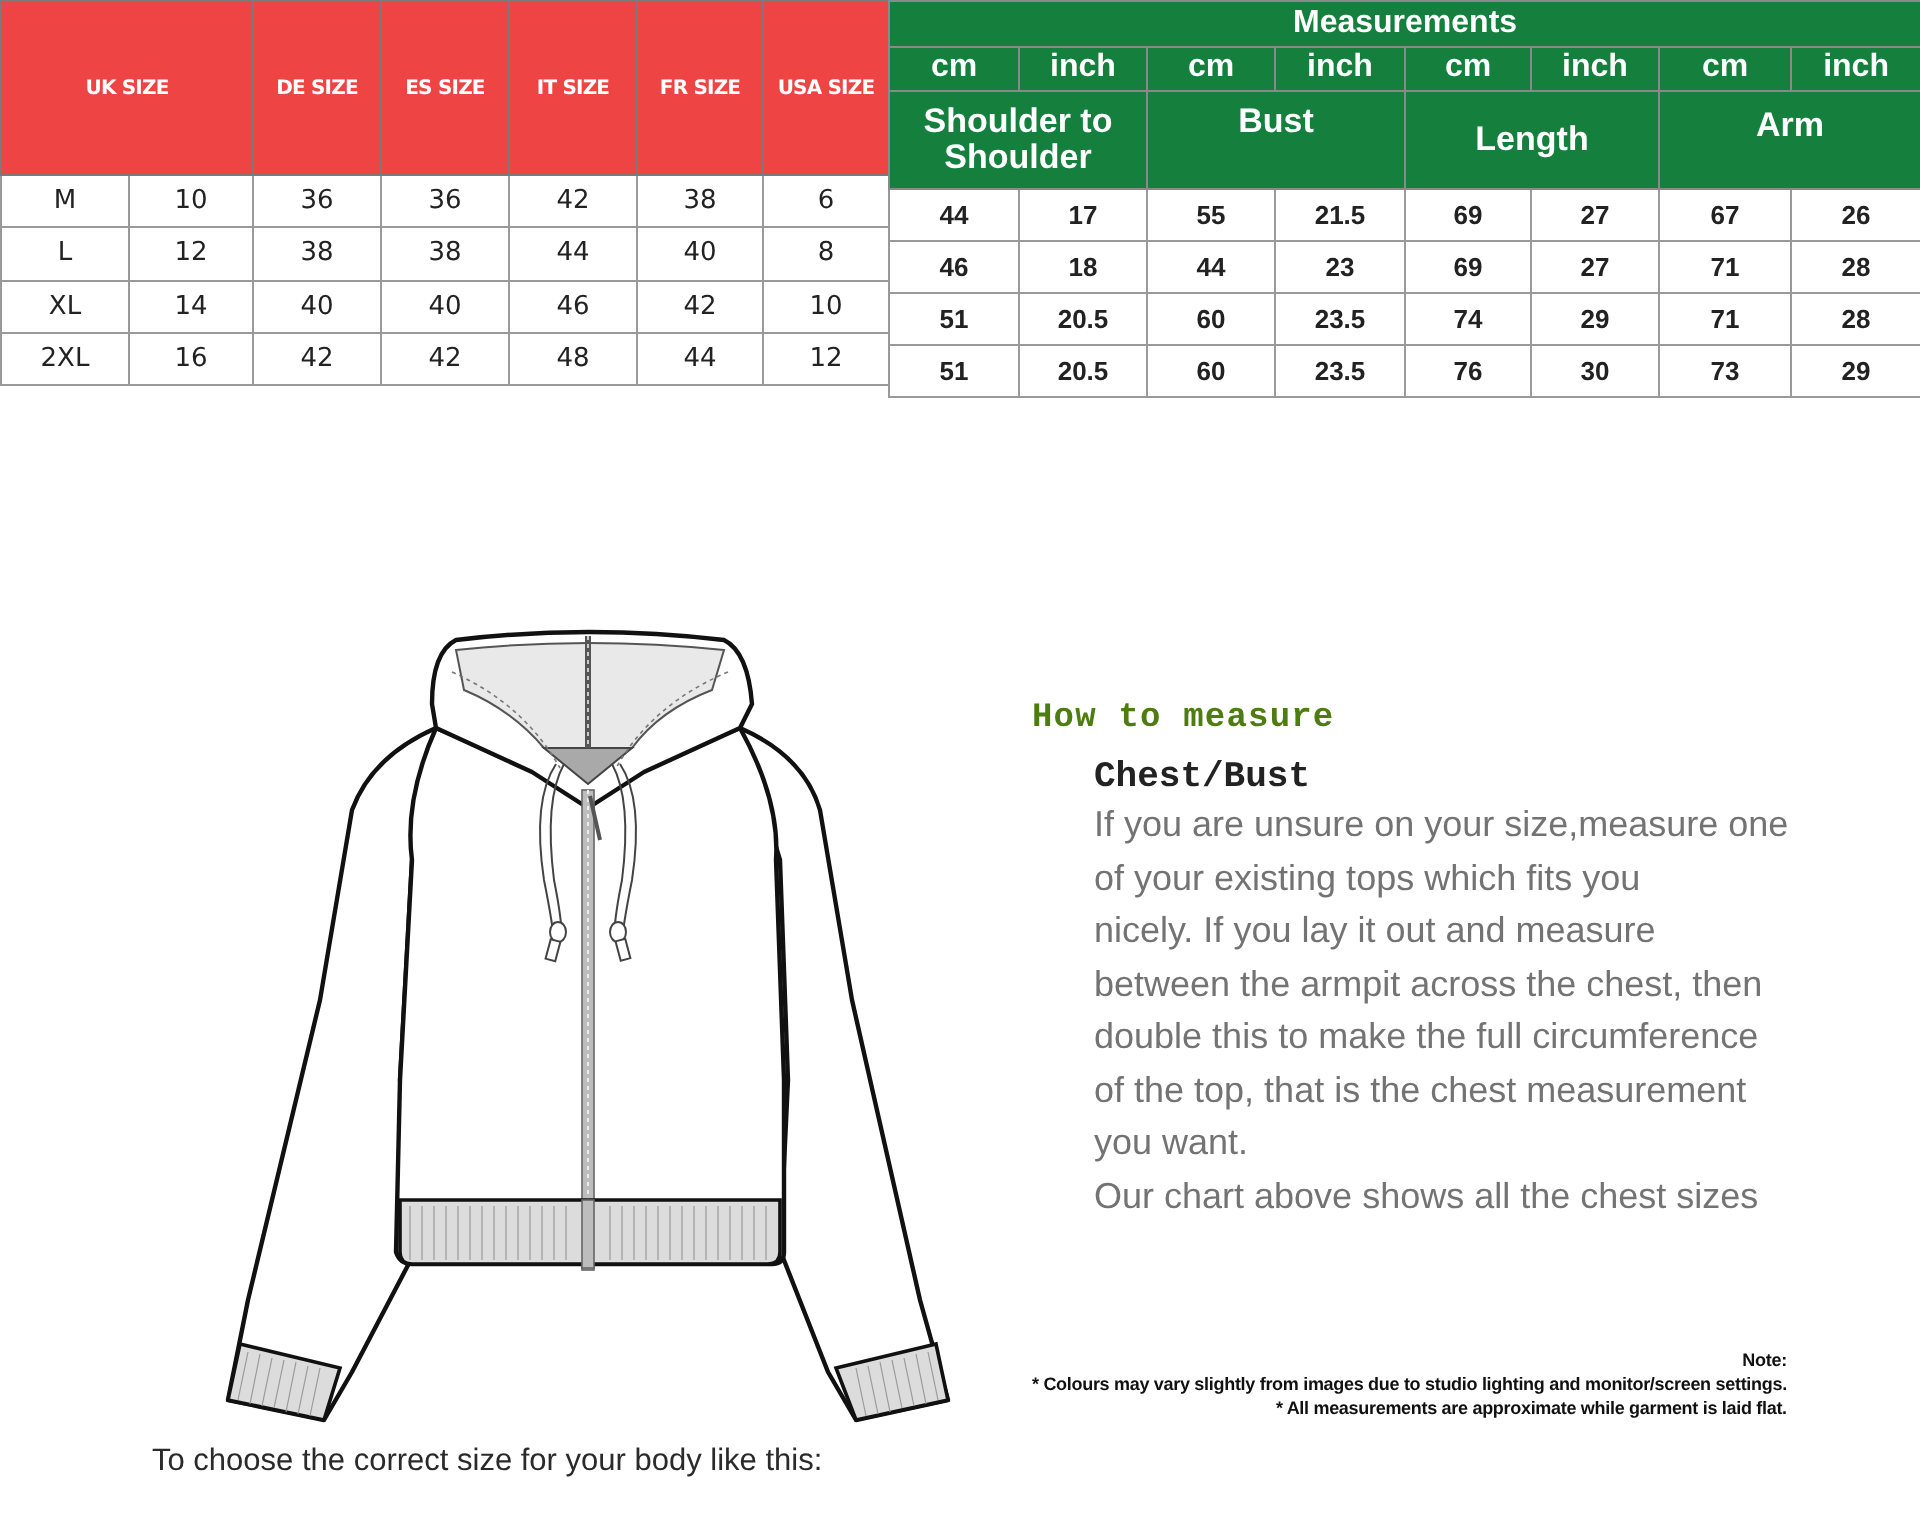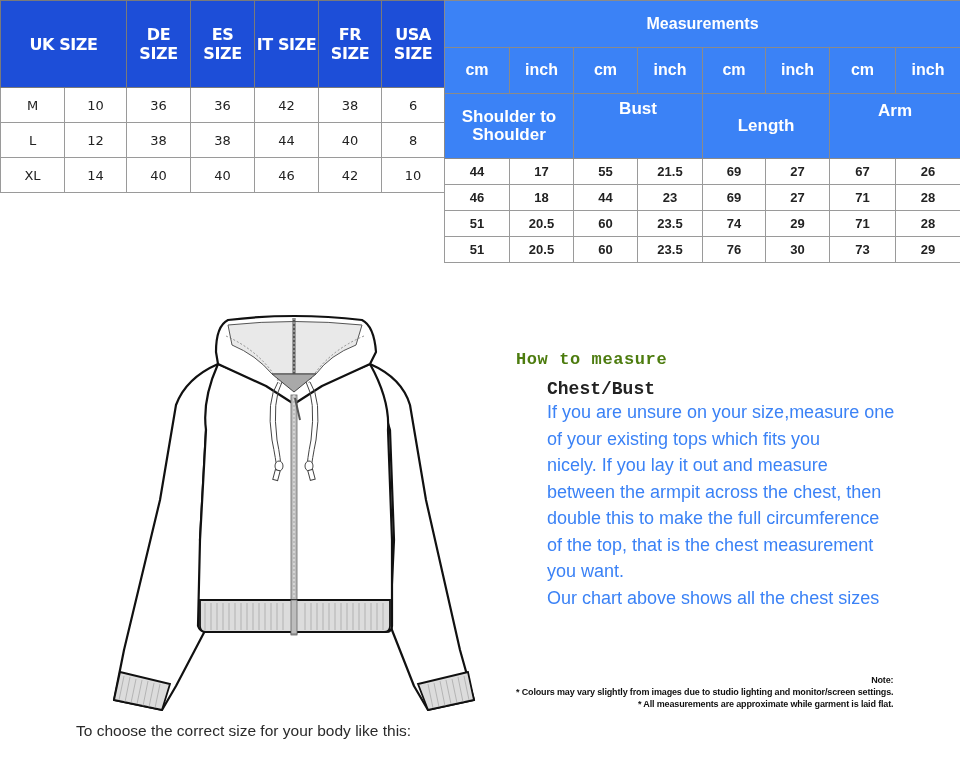--- a/index.html
+++ b/index.html
@@ -1,36 +1,36 @@
 <!DOCTYPE html>
 <html><head>
 <meta charset="utf-8">
 <style>
   html, body { margin:0; padding:0; background:#ffffff; }
   body { width:960px; height:765px; position:relative; overflow:hidden; font-family:"Liberation Sans", sans-serif; color:#111; }
 
   
   .left-table { position:absolute; left:0; top:0; width:444px; height:193px; border-collapse:collapse; table-layout:fixed; }
-  .left-table th { background:#1d4ed8; color:#fff; font-family:"DejaVu Sans", sans-serif; font-weight:bold; font-size:16px; letter-spacing:-0.4px; height:86px; border:1px solid #7a7a7a; padding:0; }
+  .left-table th { background:#ef4444; color:#fff; font-family:"DejaVu Sans", sans-serif; font-weight:bold; font-size:10px; letter-spacing:-0.4px; height:86px; border:1px solid #7a7a7a; padding:0; }
   .left-table td { background:#fff; font-family:"DejaVu Sans", sans-serif; font-size:13px; color:#222; text-align:center; height:25px; border:1px solid #9a9a9a; padding:0; }
 
   .right-table { position:absolute; left:444px; top:0; width:516px; height:193px; border-collapse:collapse; table-layout:fixed; }
-  .right-table th { background:#3b82f6; color:#fff; font-family:"Liberation Sans", sans-serif; font-weight:bold; border:1px solid #8a8a8a; padding:12px; line-height:1.05; }
+  .right-table th { background:#15803d; color:#fff; font-family:"Liberation Sans", sans-serif; font-weight:bold; border:1px solid #8a8a8a; padding:0; line-height:1.05; }
   .right-table th.meas { font-size:16px; height:22px; }
   .right-table th.grp { font-size:17px; height:40px; }
   .right-table th.unit { font-size:16px; height:21px; }
   .right-table td { background:#fff; font-family:"Liberation Sans", sans-serif; font-weight:bold; font-size:13px; color:#222; text-align:center; height:25px; border:1px solid #9a9a9a; padding:0; }
 
   
   .hoodie { position:absolute; left:108px; top:312px; width:372px; height:405px; }
 
   
   .howto-title { position:absolute; left:516px; top:350px; font-family:Liberation Mono, monospace; font-size:17px; font-weight:bold; letter-spacing:0.6px; color:#4d7c0f; }
   .howto-sub { position:absolute; left:547px; top:379px; font-family:Liberation Mono, monospace; font-size:18px; font-weight:bold; color:#222; }
-  .howto-body { position:absolute; left:547px; top:399px; width:400px; font-family:"Liberation Sans", sans-serif; font-size:18px; line-height:26.5px; color:#3b82f6; }
+  .howto-body { position:absolute; left:547px; top:399px; width:400px; font-family:"Liberation Sans", sans-serif; font-size:18px; line-height:26.5px; color:#737373; }
   .howto-body div { white-space:nowrap; }
 
   .note { position:absolute; left:516px; top:674px; font-family:"Liberation Sans", sans-serif; font-weight:bold; font-size:9px; line-height:12px; color:#111; letter-spacing:-0.15px;text-align:right; }
   .note div { white-space:nowrap; }
 
   .caption { position:absolute; left:76px; top:722px; font-family:Liberation Sans, sans-serif; font-size:15.5px; color:#2a2a2a; }
 </style>
 </head>
 <body>
 
@@ -74,20 +74,29 @@
       <td>8</td>
     </tr>
     <tr>
       <td>XL</td>
       <td>14</td>
       <td>40</td>
       <td>40</td>
       <td>46</td>
       <td>42</td>
       <td>10</td>
+    </tr>
+    <tr>
+      <td>2XL</td>
+      <td>16</td>
+      <td>42</td>
+      <td>42</td>
+      <td>48</td>
+      <td>44</td>
+      <td>12</td>
     </tr>
   </tbody>
 </table>
 
 <table class="right-table">
   <colgroup>
     <col style="width:65px">
       <col style="width:64px">
       <col style="width:64px">
       <col style="width:65px">

